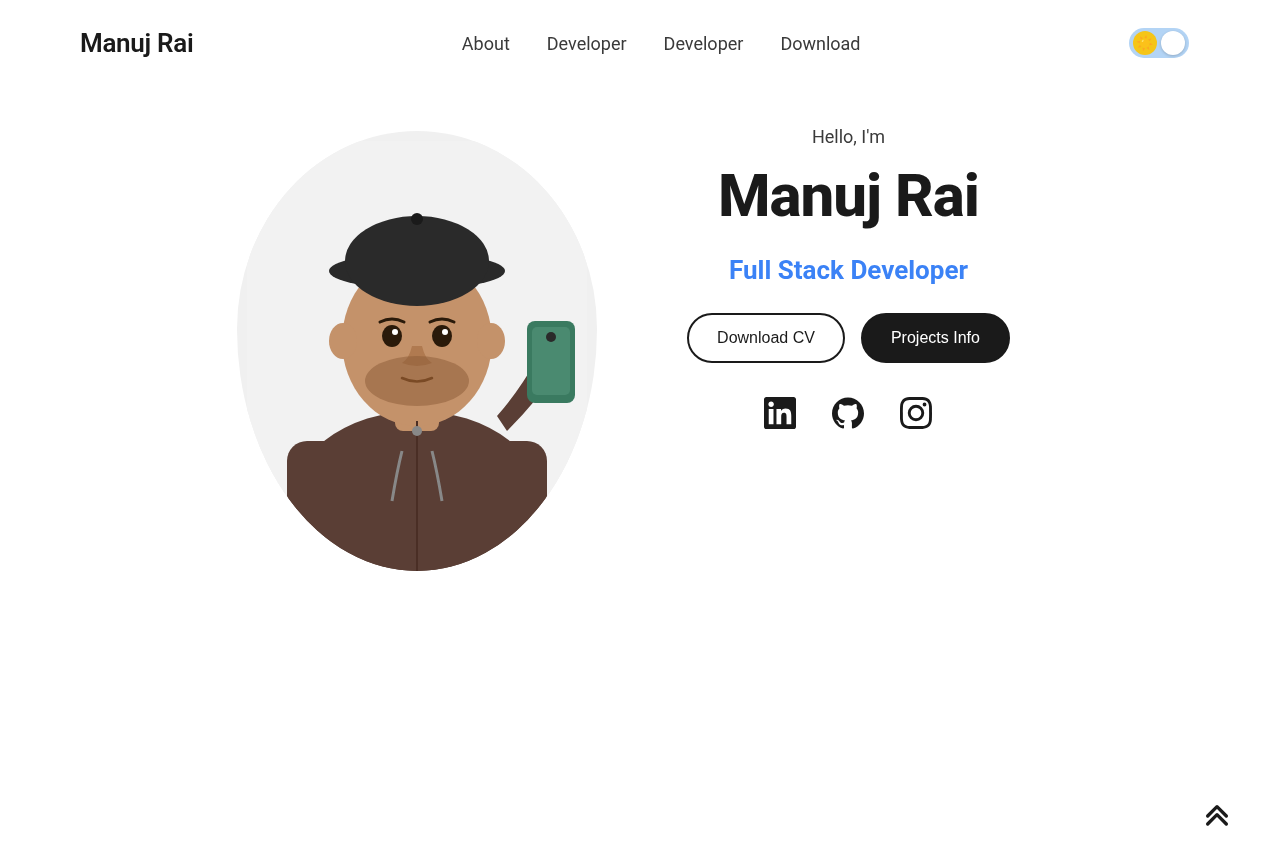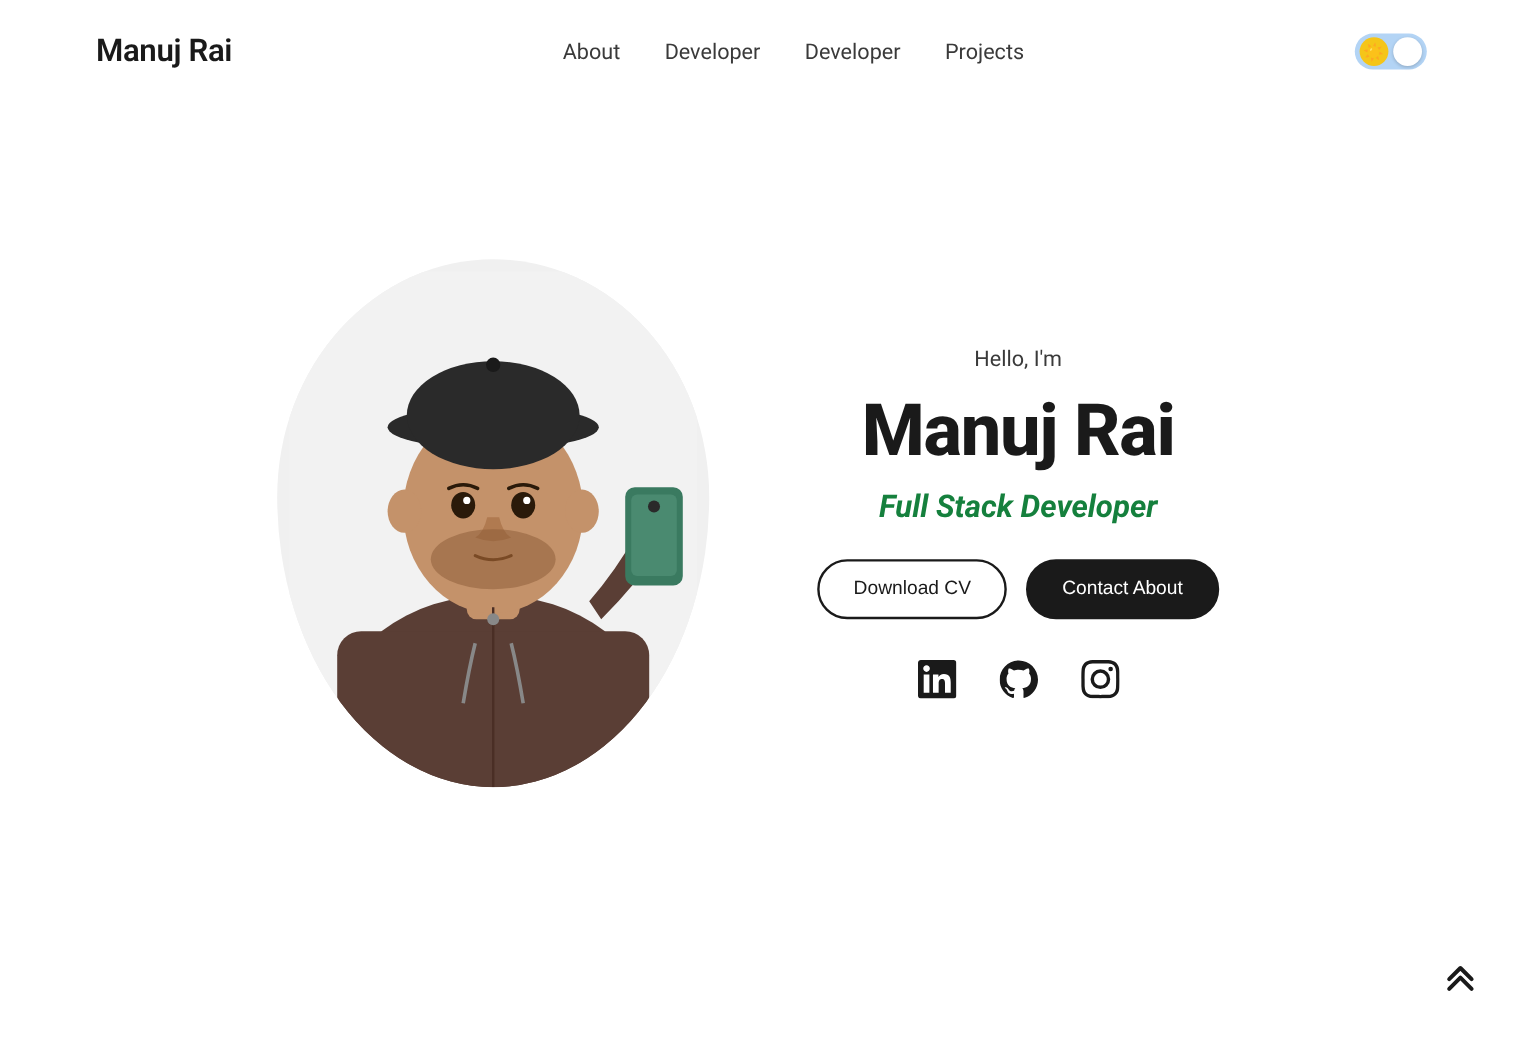--- a/index.html
+++ b/index.html
@@ -80,21 +80,20 @@
       border-radius: 50%;
       background: #ffffff;
       position: absolute;
       right: 4px;
       box-shadow: 0 1px 3px rgba(0,0,0,0.2);
     }
 
     
     .hero {
       display: flex;
-      align-items: center;
       justify-content: center;
       padding: 40px 80px 60px 48px;
       min-height: 720px;
       gap: 80px;
     }
 
     .hero-content {
       flex: 0 0 auto;
       display: flex;
       flex-direction: column;
@@ -113,23 +112,22 @@
       font-size: 60px;
       font-weight: 800;
       color: #1a1a1a;
       line-height: 1.1;
       letter-spacing: -1px;
     }
 
     .hero-title {
       font-size: 26px;
       font-weight: 700;
-      color: #15803d;
-      margin-top: 0;
-      font-style: italic;
+      color: #3b82f6;
+      margin-top: 10px;
     }
 
     .hero-buttons {
       display: flex;
       gap: 16px;
       margin-top: 12px;
     }
 
     .btn-outline {
       padding: 14px 28px;
@@ -218,21 +216,21 @@
 </head>
 <body>
 
 <nav class="navbar">
   <span class="nav-logo">Manuj Rai</span>
 
   <div class="nav-links">
     <a class="nav-link">About</a>
     <a class="nav-link">Developer</a>
     <a class="nav-link">Developer</a>
-    <a class="nav-link">Projects</a>
+    <a class="nav-link">Download</a>
   </div>
 
   <div class="theme-toggle">
     <div class="toggle-sun">☀️</div>
     <div class="toggle-knob"></div>
   </div>
 </nav>
 
 <section class="hero">
 
@@ -298,21 +296,21 @@
 
   <div class="hero-content">
     <p class="hello-text">Hello, I'm</p>
 
     <h1 class="hero-name">Manuj Rai</h1>
 
     <h2 class="hero-title">Full Stack Developer</h2>
 
     <div class="hero-buttons">
       <button class="btn-outline">Download CV</button>
-      <button class="btn-filled">Contact About</button>
+      <button class="btn-filled">Projects Info</button>
     </div>
 
     <div class="social-icons">
 
       <div class="social-icon">
         <svg viewBox="0 0 24 24" xmlns="http://www.w3.org/2000/svg">
           <path d="M20.447 20.452h-3.554v-5.569c0-1.328-.027-3.037-1.852-3.037-1.853 0-2.136 1.445-2.136 2.939v5.667H9.351V9h3.414v1.561h.046c.477-.9 1.637-1.85 3.37-1.85 3.601 0 4.267 2.37 4.267 5.455v6.286zM5.337 7.433c-1.144 0-2.063-.926-2.063-2.065 0-1.138.92-2.063 2.063-2.063 1.14 0 2.064.925 2.064 2.063 0 1.139-.925 2.065-2.064 2.065zm1.782 13.019H3.555V9h3.564v11.452zM22.225 0H1.771C.792 0 0 .774 0 1.729v20.542C0 23.227.792 24 1.771 24h20.451C23.2 24 24 23.227 24 22.271V1.729C24 .774 23.2 0 22.222 0h.003z"></path>
         </svg>
       </div>
 

